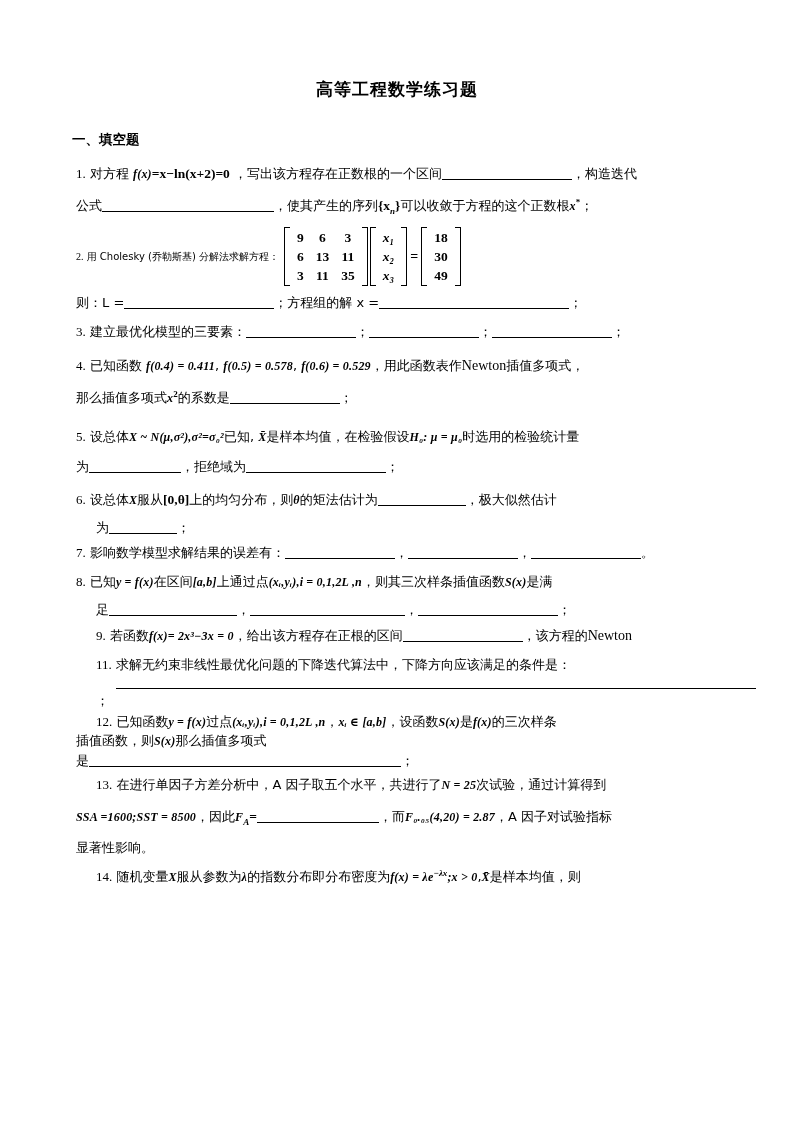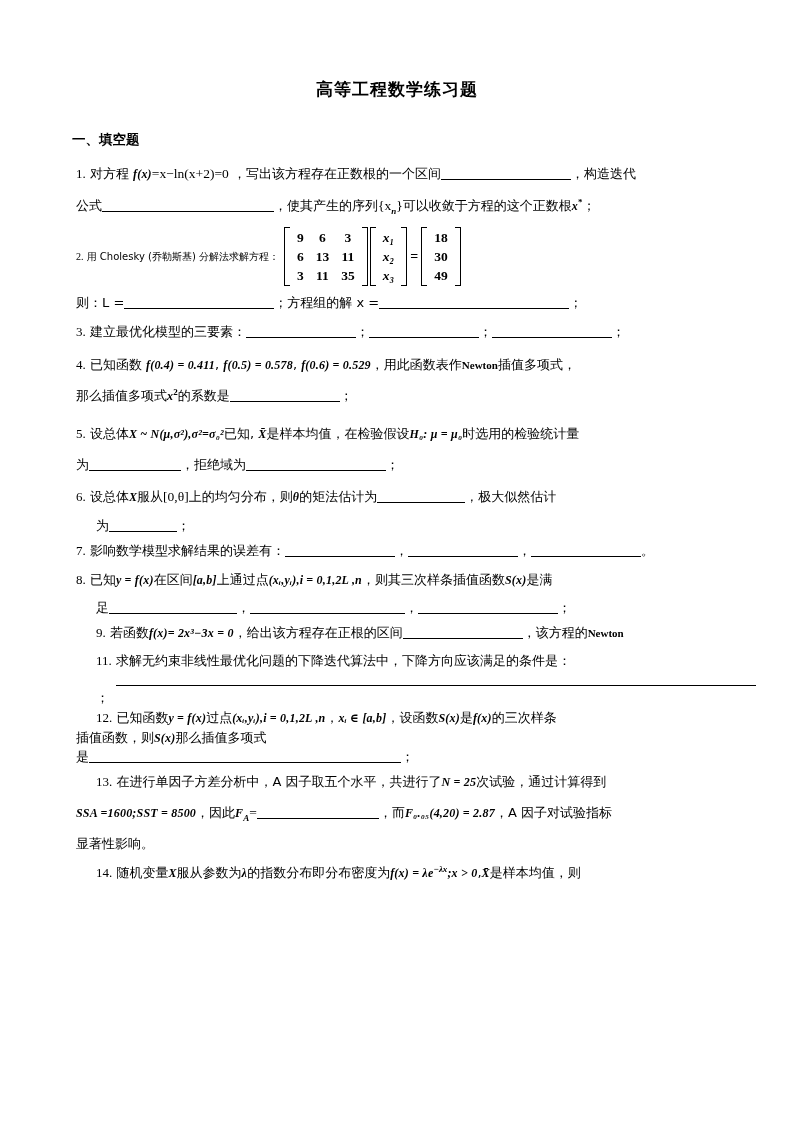--- a/index.html
+++ b/index.html
@@ -59,30 +59,30 @@
   
   .m {
     font-family: "Liberation Serif", "DejaVu Serif", serif;
     font-weight: bold;
     font-style: italic;
     font-size: 12px;
     letter-spacing: 0.2px;
   }
   .mr {
     font-family: "Liberation Serif", "DejaVu Serif", serif;
-    font-weight: normal;
+    font-weight: bold;
     font-style: normal;
     font-size: 13.5px;
     text-align: center;
   }
   .lat {
     font-family: "Liberation Serif", "DejaVu Serif", serif;
     font-style: normal;
-    font-weight: bold;
-    font-size: 11px;
+    font-weight: normal;
+    font-size: 14px;
   }
   sub.ms, sup.ms {
     font-size: 9px;
     font-weight: bold;
     font-style: italic;
     font-family: "Liberation Serif", "DejaVu Serif", serif;
   }
   sup.msr, sub.msr {
     font-size: 9px;
     font-weight: bold;

